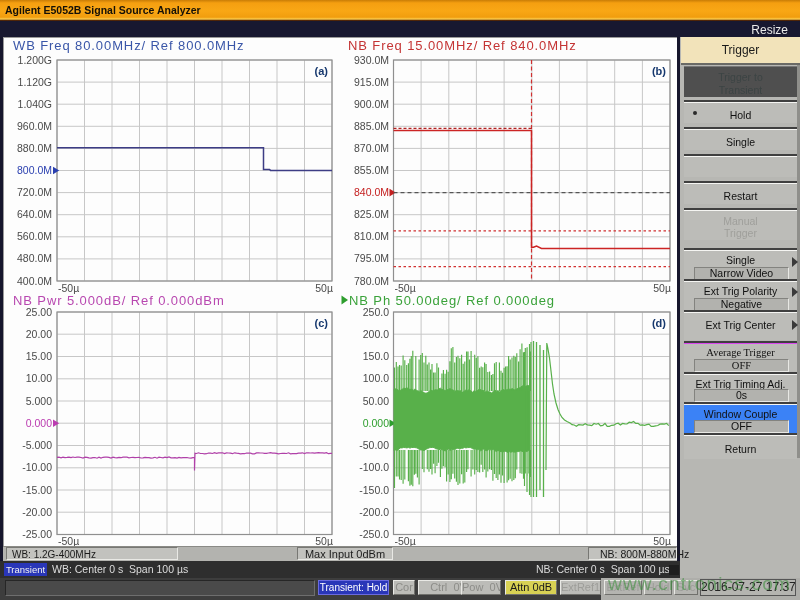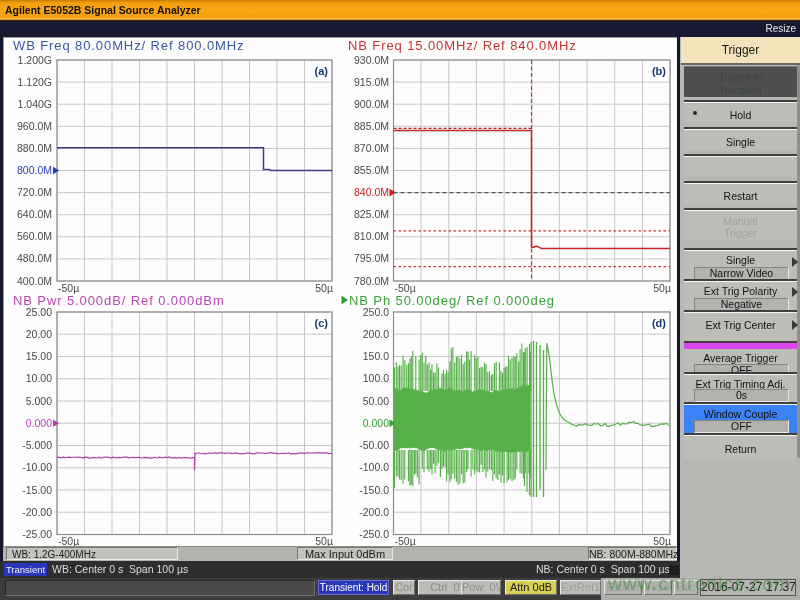--- a/index.html
+++ b/index.html
@@ -6,21 +6,21 @@
 </style></head>
 <body>
 <div style="position:absolute;left:0;top:0;width:800px;height:600px;background:#16162c;">
 
   <div style="position:absolute;left:0;top:0;width:800px;height:21px;
     background:linear-gradient(#c97d06 0%,#f59f10 14%,#f9a715 52%,#f19d0e 82%,#fecf4e 91%,#5a2a08 97%,#2a1204 100%);">
     <div style="position:absolute;left:5px;top:4px;font-size:10.5px;font-weight:bold;color:#141007;letter-spacing:0px;">Agilent E5052B Signal Source Analyzer</div>
   </div>
 
   <div style="position:absolute;left:0;top:21px;width:800px;height:16px;background:#181830;">
-    <div style="position:absolute;right:4px;top:2px;font-size:10px;color:#e9e9e9;">Resize</div>
+    <div style="position:absolute;right:12px;top:2px;font-size:12px;color:#e9e9e9;">Resize</div>
   </div>
 
   <div style="position:absolute;left:3px;top:37px;width:674px;height:509px;background:#fdfdfd;border-top:1px solid #9a9a9a;border-left:1px solid #9a9a9a;"></div>
 
   <div style="position:absolute;left:680px;top:37px;width:120px;height:563px;background:#b7b7b3;"></div>
   <div style="position:absolute;left:677px;top:37px;width:3px;height:541px;background:#16162c;"></div>
   <div style="position:absolute;left:797px;top:63px;width:3px;height:395px;background:#8f8f8b;"></div>
 <svg width="800" height="600" viewBox="0 0 800 600" style="position:absolute;left:0;top:0" font-family="Liberation Sans, sans-serif">
       <path d="M57.0 60.0V281.0 M84.5 60.0V281.0 M112.0 60.0V281.0 M139.5 60.0V281.0 M167.0 60.0V281.0 M194.5 60.0V281.0 M222.0 60.0V281.0 M249.5 60.0V281.0 M277.0 60.0V281.0 M304.5 60.0V281.0 M332.0 60.0V281.0 M57.0 60.0H332.0 M57.0 82.1H332.0 M57.0 104.2H332.0 M57.0 126.3H332.0 M57.0 148.4H332.0 M57.0 170.5H332.0 M57.0 192.6H332.0 M57.0 214.7H332.0 M57.0 236.8H332.0 M57.0 258.9H332.0 M57.0 281.0H332.0" stroke="#c7c7c7" fill="none" stroke-width="1"></path>
       <rect x="57.0" y="60.0" width="275.0" height="221.0" fill="none" stroke="#8f8f8f" stroke-width="1.2"></rect>
@@ -139,39 +139,39 @@
     <div style="position:absolute;left:792px;top:257px;width:0;height:0;border-left:6px solid #3a3a3a;border-top:5px solid transparent;border-bottom:5px solid transparent;"></div>
     <div style="position:absolute;left:684px;top:281px;width:113px;height:29px;background:#bcbcb8;border-top:1px solid #f5f5f2;box-shadow:0 -2px 0 #3f3f3f;">
       <div style="position:absolute;left:0;top:3px;width:113px;text-align:center;font-size:10.5px;color:#111;">Ext Trig Polarity</div>
       <div style="position:absolute;left:10px;top:16px;width:93px;height:11px;background:#b2b2ae;border:1px solid;border-color:#83837f #e8e8e4 #e8e8e4 #83837f;text-align:center;font-size:10.5px;line-height:11px;color:#111;">Negative</div>
     </div>
     <div style="position:absolute;left:792px;top:287px;width:0;height:0;border-left:6px solid #3a3a3a;border-top:5px solid transparent;border-bottom:5px solid transparent;"></div>
     <div style="position:absolute;left:684px;top:312px;width:113px;height:27px;background:#bcbcb8;border-top:1px solid #f5f5f2;box-shadow:0 -2px 0 #3f3f3f;">
       <div style="width:100%;text-align:center;font-size:10.5px;color:#111;padding-top:6px;">Ext Trig Center</div>
     </div>
     <div style="position:absolute;left:792px;top:320px;width:0;height:0;border-left:6px solid #3a3a3a;border-top:5px solid transparent;border-bottom:5px solid transparent;"></div>
-    <div style="position:absolute;left:684px;top:343px;width:113px;height:28px;background:#bcbcb8;border-top:6px solid #d946ef;box-shadow:0 -2px 0 #3f3f3f;">
+    <div style="position:absolute;left:684px;top:343px;width:113px;height:28px;background:#bcbcb8;border-top:1px solid #d946ef;box-shadow:0 -2px 0 #3f3f3f;font-family:Liberation Serif, serif;">
       <div style="position:absolute;left:0;top:3px;width:113px;text-align:center;font-size:10.5px;color:#111;">Average Trigger</div>
       <div style="position:absolute;left:10px;top:15px;width:93px;height:11px;background:#b2b2ae;border:1px solid;border-color:#83837f #e8e8e4 #e8e8e4 #83837f;text-align:center;font-size:10.5px;line-height:11px;color:#111;">OFF</div>
     </div>
     <div style="position:absolute;left:684px;top:374px;width:113px;height:27px;background:#bcbcb8;border-top:1px solid #f5f5f2;box-shadow:0 -2px 0 #3f3f3f;">
       <div style="position:absolute;left:0;top:3px;width:113px;text-align:center;font-size:10.5px;color:#111;">Ext Trig Timing Adj.</div>
       <div style="position:absolute;left:10px;top:14px;width:93px;height:11px;background:#b2b2ae;border:1px solid;border-color:#83837f #e8e8e4 #e8e8e4 #83837f;text-align:center;font-size:10.5px;line-height:11px;color:#111;">0s</div>
     </div>
     <div style="position:absolute;left:684px;top:404px;width:113px;height:28px;background:#3b82f6;border-top:1px solid #f5f5f2;box-shadow:0 -2px 0 #3f3f3f;">
       <div style="position:absolute;left:0;top:3px;width:113px;text-align:center;font-size:10.5px;color:#111;">Window Couple</div>
       <div style="position:absolute;left:10px;top:15px;width:93px;height:11px;background:#b2b2ae;border:1px solid;border-color:#83837f #e8e8e4 #e8e8e4 #83837f;text-align:center;font-size:10.5px;line-height:11px;color:#111;">OFF</div>
     </div>
     <div style="position:absolute;left:684px;top:435px;width:113px;height:23px;background:#bcbcb8;border-top:1px solid #f5f5f2;box-shadow:0 -2px 0 #3f3f3f;">
       <div style="position:absolute;left:0;top:7px;width:113px;text-align:center;font-size:10.5px;color:#111;">Return</div>
     </div>
 <div style="position:absolute;left:3px;top:546px;width:674px;height:15px;background:#b3b3af;border-top:1px solid #8a8a86;"></div>
     <div style="position:absolute;left:6px;top:547px;width:172px;height:13px;background:#c2c2be;border:1px solid;border-color:#777773 #e9e9e5 #e9e9e5 #777773;font-size:10px;line-height:13px;color:#1b1b1b;text-align:left;padding-left:5px;box-sizing:border-box;white-space:nowrap;">WB: 1.2G-400MHz</div>
     <div style="position:absolute;left:297px;top:547px;width:96px;height:13px;background:#c2c2be;border:1px solid;border-color:#777773 #e9e9e5 #e9e9e5 #777773;font-size:11px;line-height:13px;color:#1b1b1b;text-align:center;padding-left:0px;box-sizing:border-box;white-space:nowrap;">Max Input 0dBm</div>
-    <div style="position:absolute;left:588px;top:547px;width:89px;height:13px;background:#c2c2be;border:1px solid;border-color:#777773 #e9e9e5 #e9e9e5 #777773;font-size:10.5px;line-height:13px;color:#1b1b1b;text-align:center;padding-left:0px;box-sizing:border-box;white-space:nowrap;">NB: 800M-880MHz</div>
+    <div style="position:absolute;left:588px;top:547px;width:89px;height:13px;background:#c2c2be;border:1px solid;border-color:#777773 #e9e9e5 #e9e9e5 #777773;font-size:10.5px;line-height:13px;color:#1b1b1b;text-align:center;padding-left:11px;box-sizing:border-box;white-space:nowrap;">NB: 800M-880MHz</div>
     <div style="position:absolute;left:0px;top:561px;width:680px;height:17px;background:#2e2e2e;"></div>
     <div style="position:absolute;left:4px;top:563px;width:43px;height:13px;background:#2936b8;color:#f2f2f2;font-size:9.5px;line-height:13px;text-align:center;white-space:nowrap;">Transient</div>
     <div style="position:absolute;left:52px;top:563px;height:13px;color:#dcdcdc;font-size:10.5px;line-height:13px;white-space:nowrap;">WB: Center 0 s&nbsp;&nbsp;Span 100 µs</div>
     <div style="position:absolute;left:536px;top:563px;height:13px;color:#dcdcdc;font-size:10.5px;line-height:13px;white-space:nowrap;">NB: Center 0 s&nbsp;&nbsp;Span 100 µs</div>
     <div style="position:absolute;left:669px;top:565px;width:10px;height:10px;background:#1e1e1e;"></div>
     <div style="position:absolute;left:0px;top:578px;width:601px;height:22px;background:#3d3d3d;"></div>
     <div style="position:absolute;left:601px;top:578px;width:199px;height:22px;background:#aeaeaa;"></div>
     <div style="position:absolute;left:5px;top:580px;width:308px;height:14px;background:#4a4a4a;border:1px solid;border-color:#262626 #6e6e6e #6e6e6e #262626;"></div>
     <div style="position:absolute;left:318px;top:580px;width:71px;height:15px;background:#2936b8;border:1px solid #6a6adf;color:#ffffff;font-size:10px;line-height:13px;text-align:center;box-sizing:border-box;white-space:nowrap;">Transient: Hold</div>
     <div style="position:absolute;left:393px;top:580px;width:22px;height:15px;background:#bcbcb8;border:1px solid;border-color:#e9e9e5 #70706c #70706c #e9e9e5;font-size:11px;line-height:13px;color:#8d8d89;text-align:center;box-sizing:border-box;white-space:nowrap;overflow:hidden;">Cor</div>

